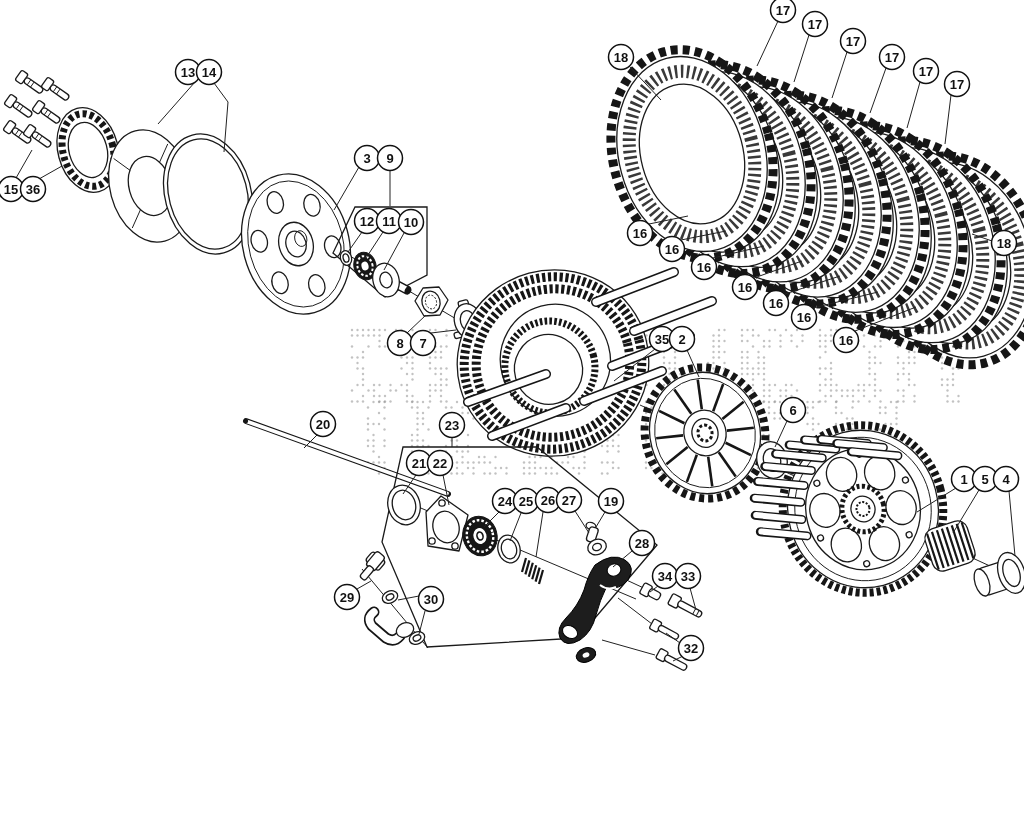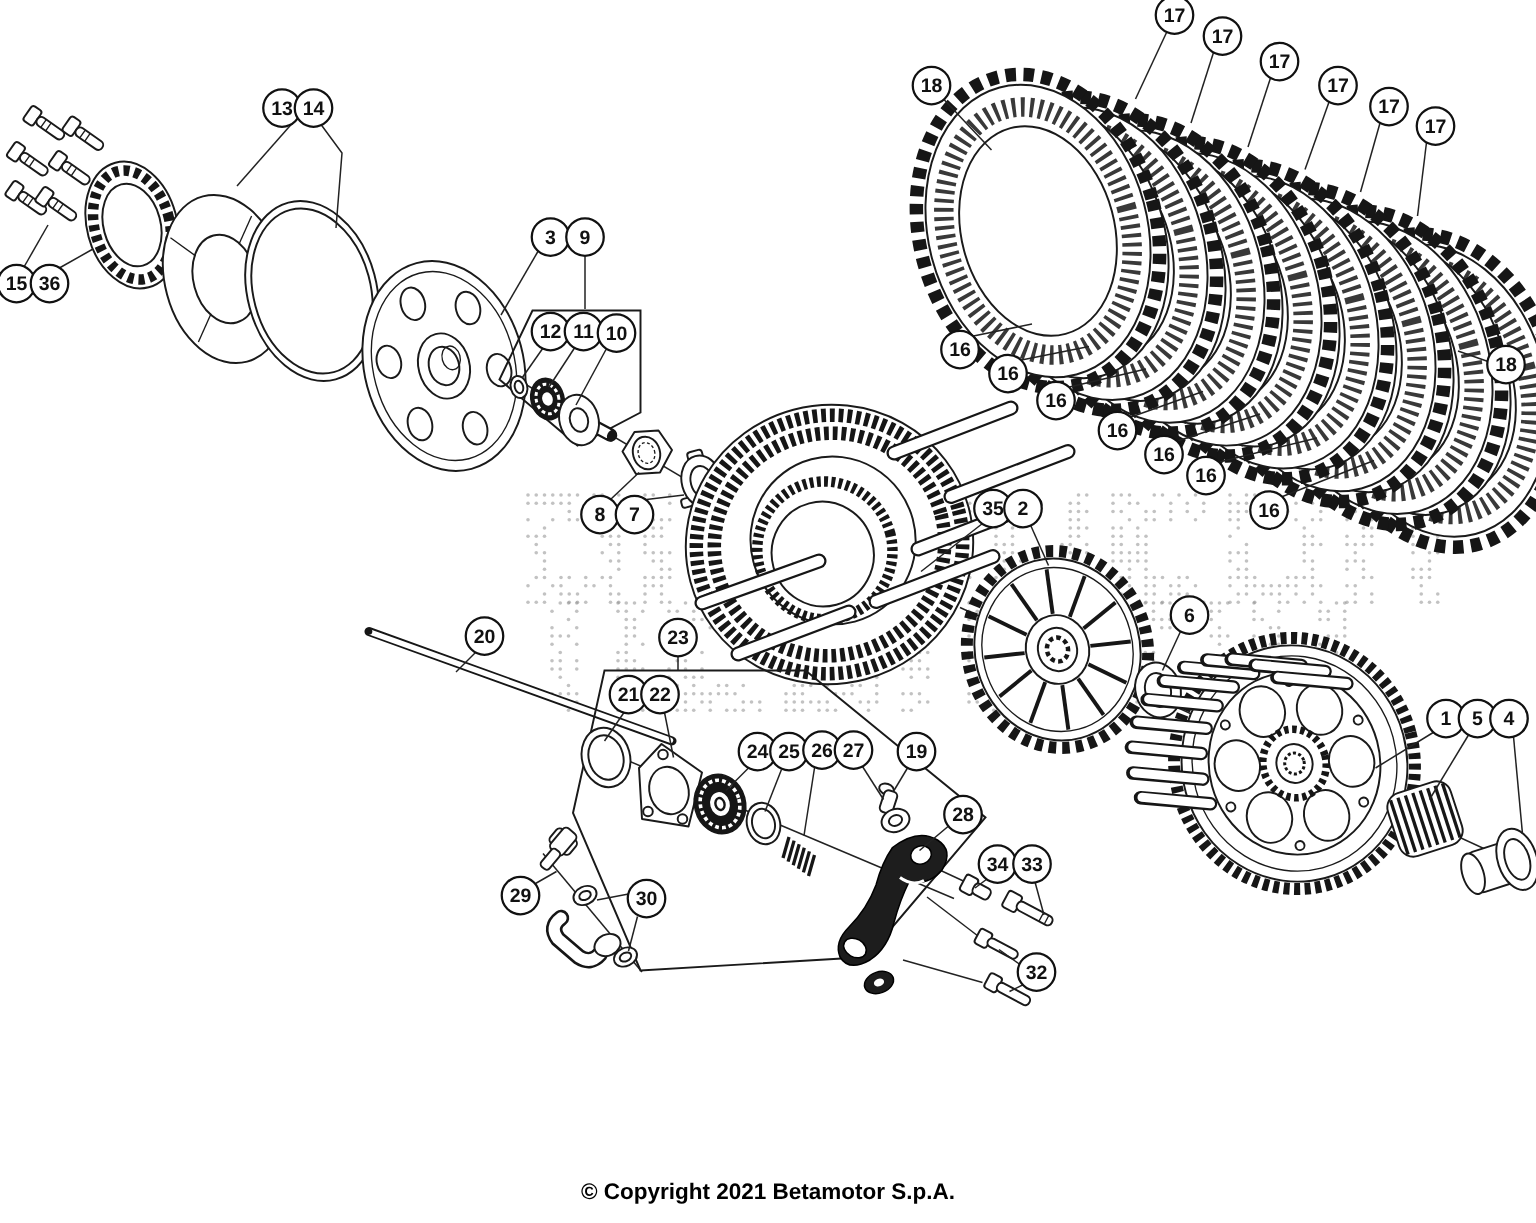--- a/index.html
+++ b/index.html
@@ -1764,14 +1764,13 @@
         </g>
         <g>
           <polyline points="680,643 666,633" class="leader"></polyline>
           <polyline points="683,656 673,661" class="leader"></polyline>
           <circle cx="691" cy="648" r="12.5" class="callout"></circle>
           <text x="691" y="652.5" class="callout-label">32</text>
         </g>
       </g>
 </svg>
 
-<div class="copyright">© Copyright 2021 Betamotor S.p.A.</div>
 </div>
 
 </body></html>

